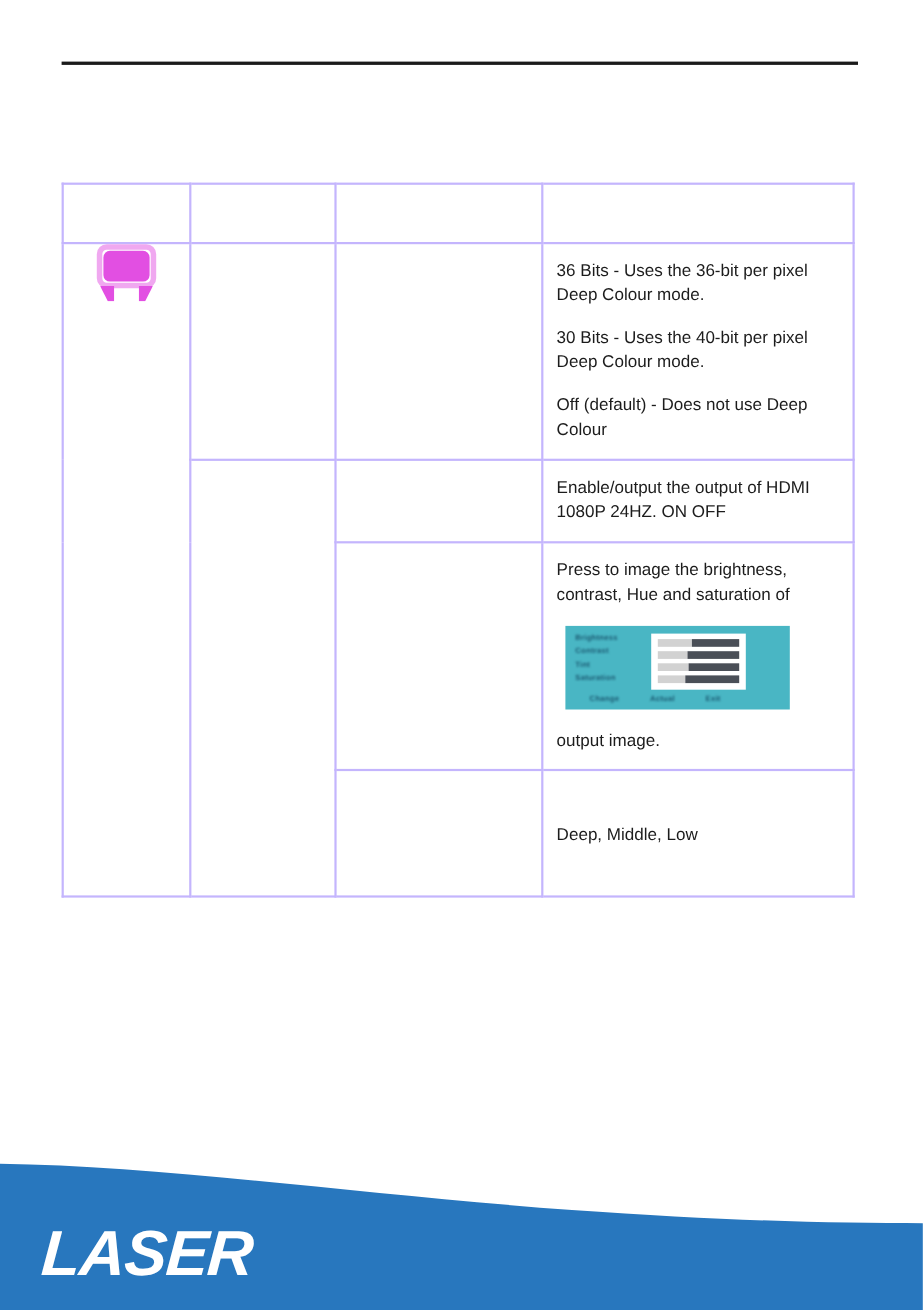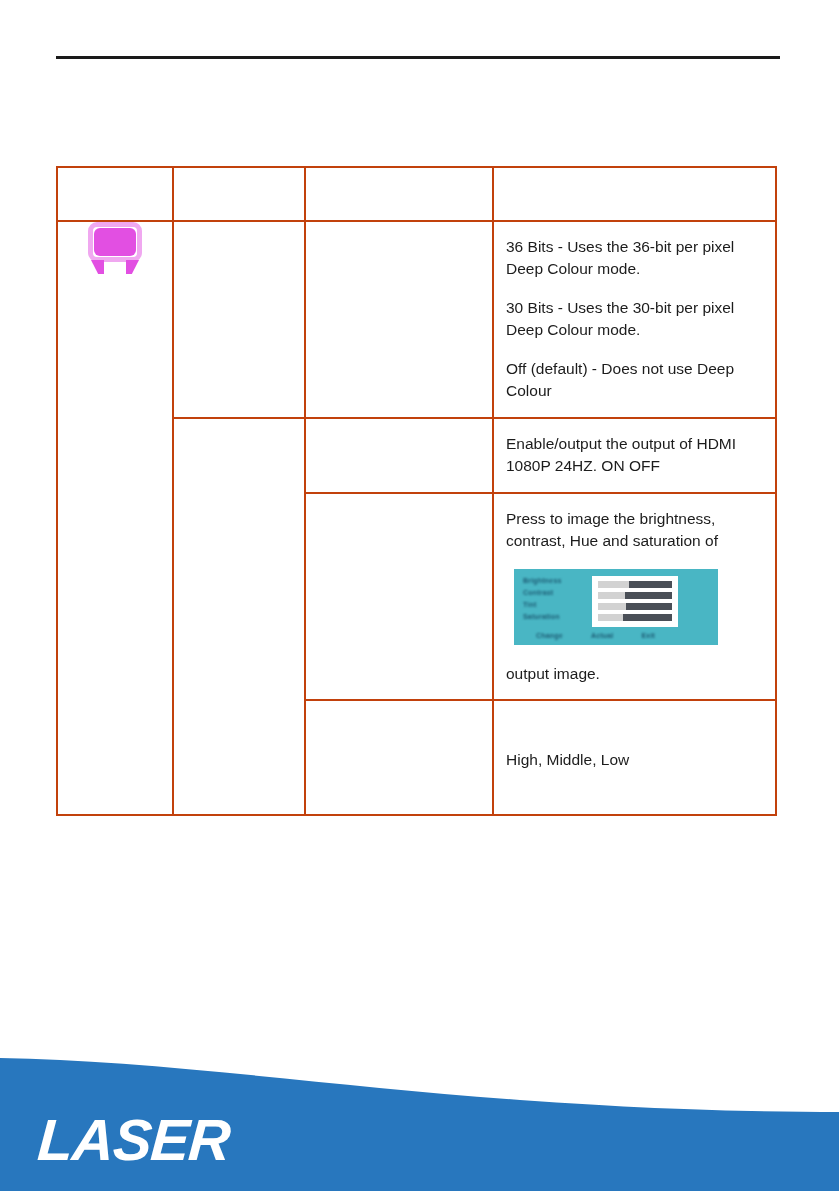--- a/index.html
+++ b/index.html
@@ -29,21 +29,21 @@
   
   .spec-table {
     position: absolute;
     left: 56px;
     top: 166px;
     width: 719px;
     border-collapse: collapse;
     table-layout: fixed;
   }
   .spec-table td {
-    border: 2px solid #c2410c;
+    border: 2px solid #c4b5fd;
     vertical-align: top;
     padding: 0;
   }
   .col-icon   { width: 116px; }
   .col-item   { width: 132px; }
   .col-option { width: 188px; }
   .col-desc   { width: 283px; }
 
   .cell-pad {
     padding: 14px 10px 14px 12px;
@@ -235,21 +235,21 @@
     </td>
     <td>
       <div class="cell-pad cell-empty"></div>
     </td>
     <td>
       <div class="cell-pad cell-empty"></div>
     </td>
     <td>
       <div class="cell-pad">
         <p>36 Bits - Uses the 36-bit per pixel Deep Colour mode.</p>
-        <p>30 Bits - Uses the 30-bit per pixel Deep Colour mode.</p>
+        <p>30 Bits - Uses the 40-bit per pixel Deep Colour mode.</p>
         <p>Off (default) - Does not use Deep Colour</p>
       </div>
     </td>
   </tr>
 
   <tr>
     <td rowspan="3">
       <div class="cell-pad cell-empty"></div>
     </td>
     <td>
@@ -306,21 +306,21 @@
       </div>
     </td>
   </tr>
 
   <tr>
     <td>
       <div class="cell-pad cell-empty"></div>
     </td>
     <td>
       <div class="cell-pad" style="padding-top:48px;padding-bottom:42px;">
-        <p>High, Middle, Low</p>
+        <p>Deep, Middle, Low</p>
       </div>
     </td>
   </tr>
 </tbody>
   </table>
 
 <div class="footer-banner">
   <svg width="839" height="135" viewBox="0 0 839 135" xmlns="http://www.w3.org/2000/svg" aria-hidden="true">
     <path d="M0,2 C150,4 330,30 520,44 C660,54 760,56 839,56 L839,135 L0,135 Z" fill="#2877be"></path>
   </svg>

